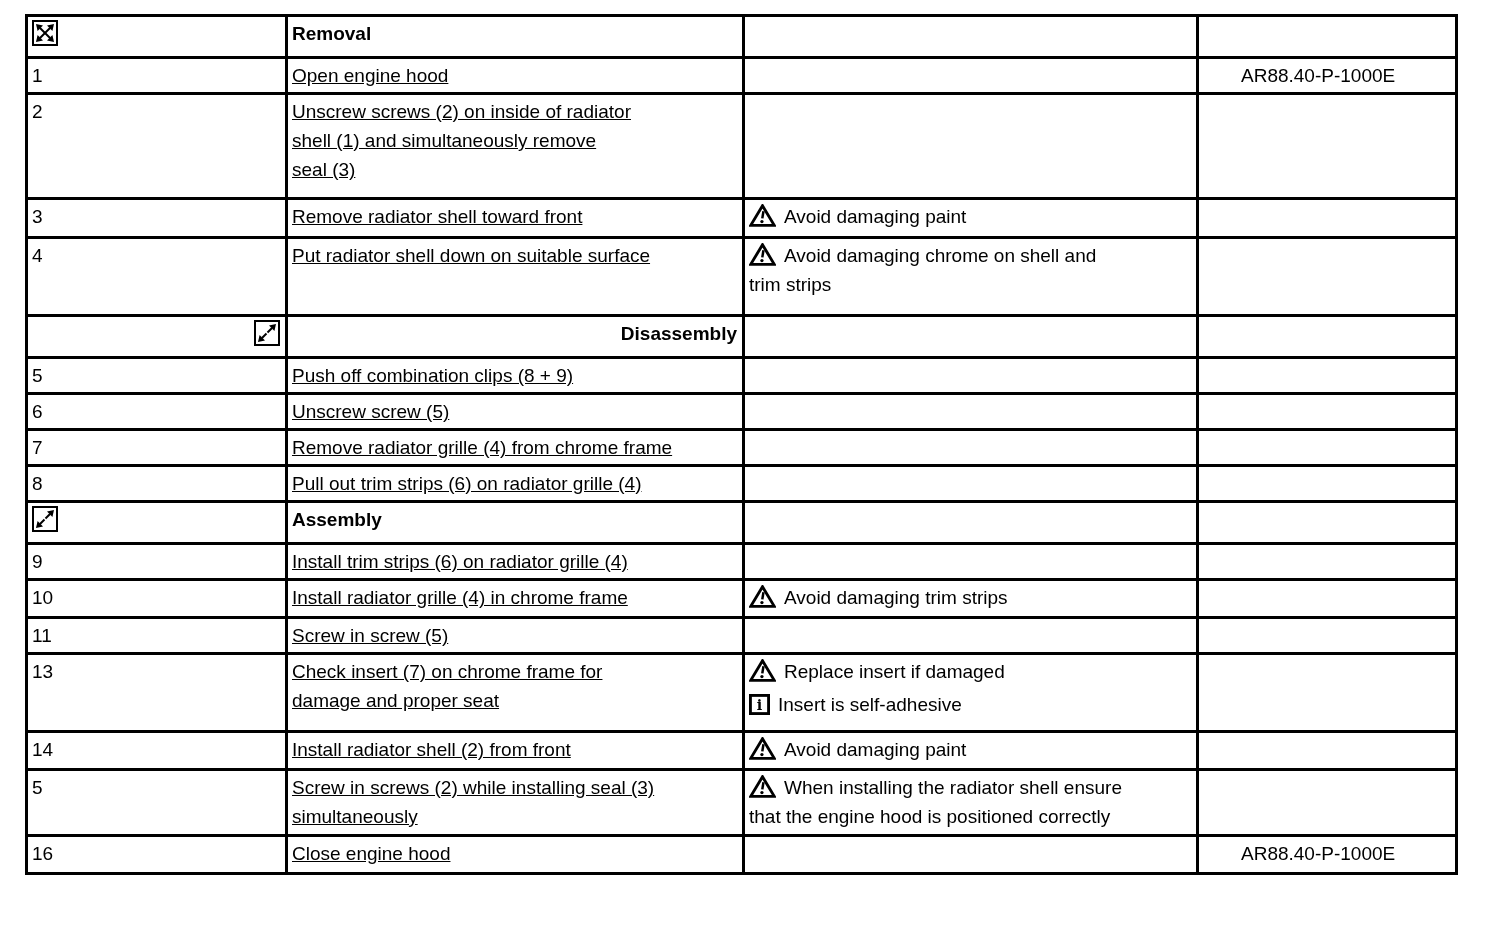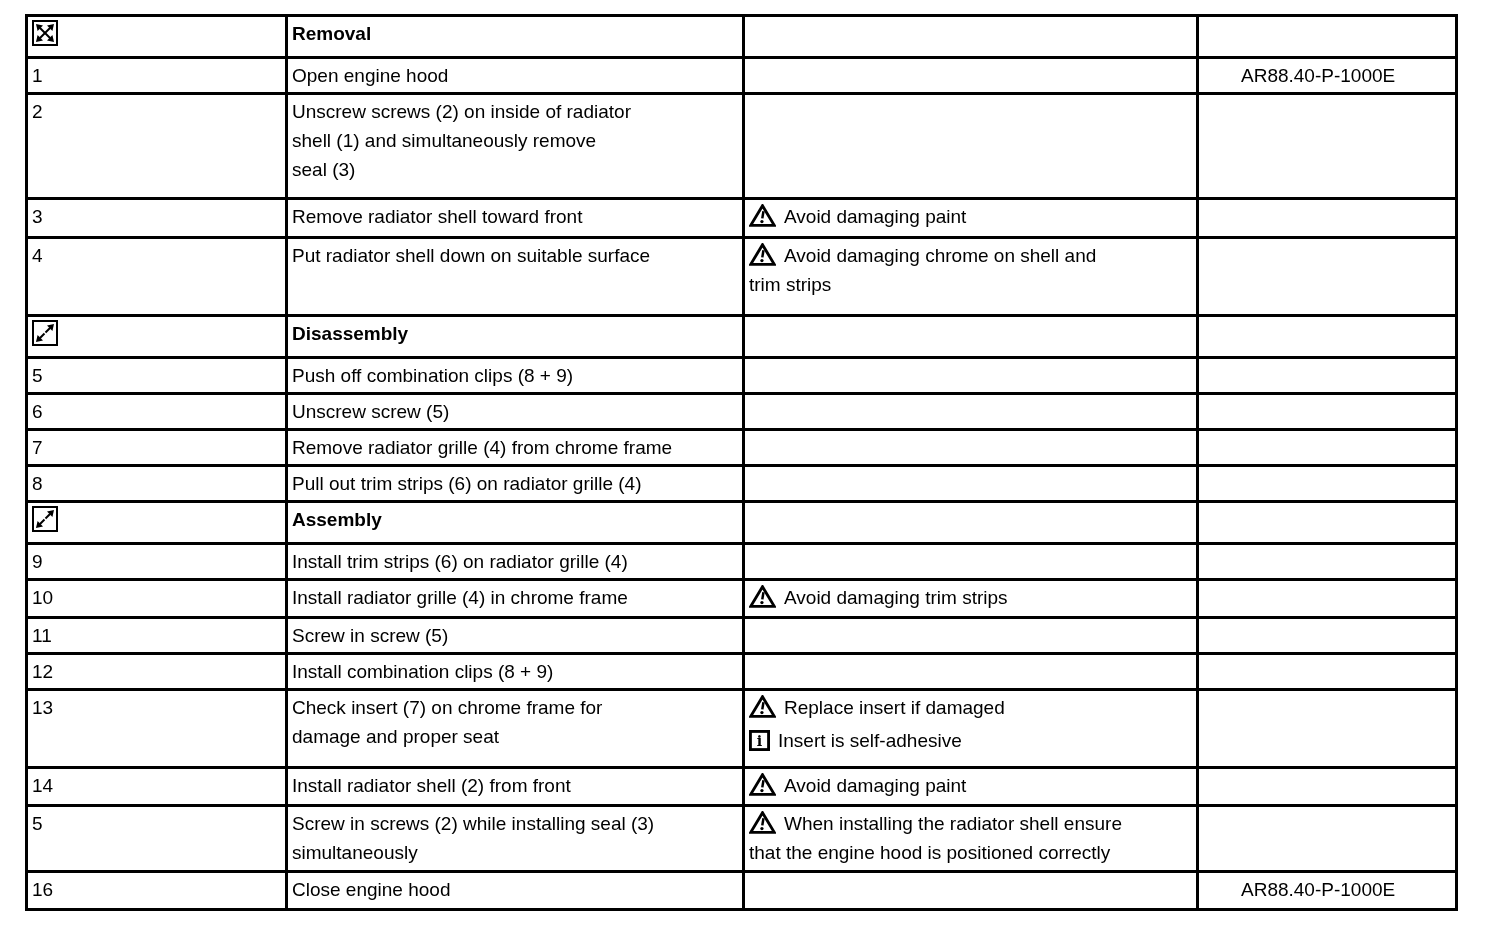--- a/index.html
+++ b/index.html
@@ -29,20 +29,21 @@
     padding: 2px 5px 2px 4px;
     font-size: 19px;
     line-height: 29px;
     overflow: hidden;
   }
   .step-num {
     display: inline-block;
   }
   .instruction-text {
     white-space: pre-line;
+    text-decoration: underline;
   }
   .section-title {
     font-weight: bold;
     white-space: pre-line;
     margin-top: 47px;
   }
   .iconbox {
     display: inline-block;
     width: 26px;
     height: 26px;
@@ -127,21 +128,21 @@
         <td>
           <div class="note"><span class="note-icon"><svg width="27" height="23" viewBox="0 0 28 24">
                 <path d="M14 1.8 L26.3 22.3 L1.7 22.3 Z" fill="none" stroke="#000" stroke-width="3" stroke-linejoin="miter"></path>
                 <path d="M15 7.5 L13.8 15" fill="none" stroke="#000" stroke-width="2.6"></path>
                 <circle cx="13.4" cy="18.3" r="1.7"></circle>
               </svg></span><span class="note-text">Avoid damaging chrome on shell and
 trim strips</span></div>
         </td>
         <td></td>
       </tr>
-      <tr style="height: 40px;">
+      <tr style="height: 40px; text-align: right;">
         <td><span class="iconbox"><svg width="26" height="26" viewBox="0 0 26 26">
               <rect x="1" y="1" width="24" height="24" fill="none" stroke="#000" stroke-width="2"></rect>
               <line x1="18" y1="8" x2="13.5" y2="12.5" stroke="#000" stroke-width="2"></line>
               <polygon points="22,4 15,5.6 20.4,11"></polygon>
               <line x1="8" y1="18" x2="12.5" y2="13.5" stroke="#000" stroke-width="2"></line>
               <polygon points="4,22 11,20.4 5.6,15"></polygon>
             </svg></span></td>
         <td><span class="section-title">Disassembly</span></td>
         <td></td>
         <td></td>
@@ -199,26 +200,20 @@
               </svg></span><span class="note-text">Avoid damaging trim strips</span></div>
         </td>
         <td></td>
       </tr>
       <tr style="height: 34px; padding-left: 48px;">
         <td><span class="step-num">11</span></td>
         <td><span class="instruction-text">Screw in screw (5)</span></td>
         <td></td>
         <td></td>
       </tr>
-      <tr style="height: 34px;">
-        <td><span class="step-num">12</span></td>
-        <td><span class="instruction-text">Install combination clips (8 + 9)</span></td>
-        <td></td>
-        <td></td>
-      </tr>
       <tr style="height: 78px;">
         <td><span class="step-num">13</span></td>
         <td><span class="instruction-text">Check insert (7) on chrome frame for
 damage and proper seat</span></td>
         <td>
           <div class="note"><span class="note-icon"><svg width="27" height="23" viewBox="0 0 28 24">
                 <path d="M14 1.8 L26.3 22.3 L1.7 22.3 Z" fill="none" stroke="#000" stroke-width="3" stroke-linejoin="miter"></path>
                 <path d="M15 7.5 L13.8 15" fill="none" stroke="#000" stroke-width="2.6"></path>
                 <circle cx="13.4" cy="18.3" r="1.7"></circle>
               </svg></span><span class="note-text">Replace insert if damaged</span></div>

